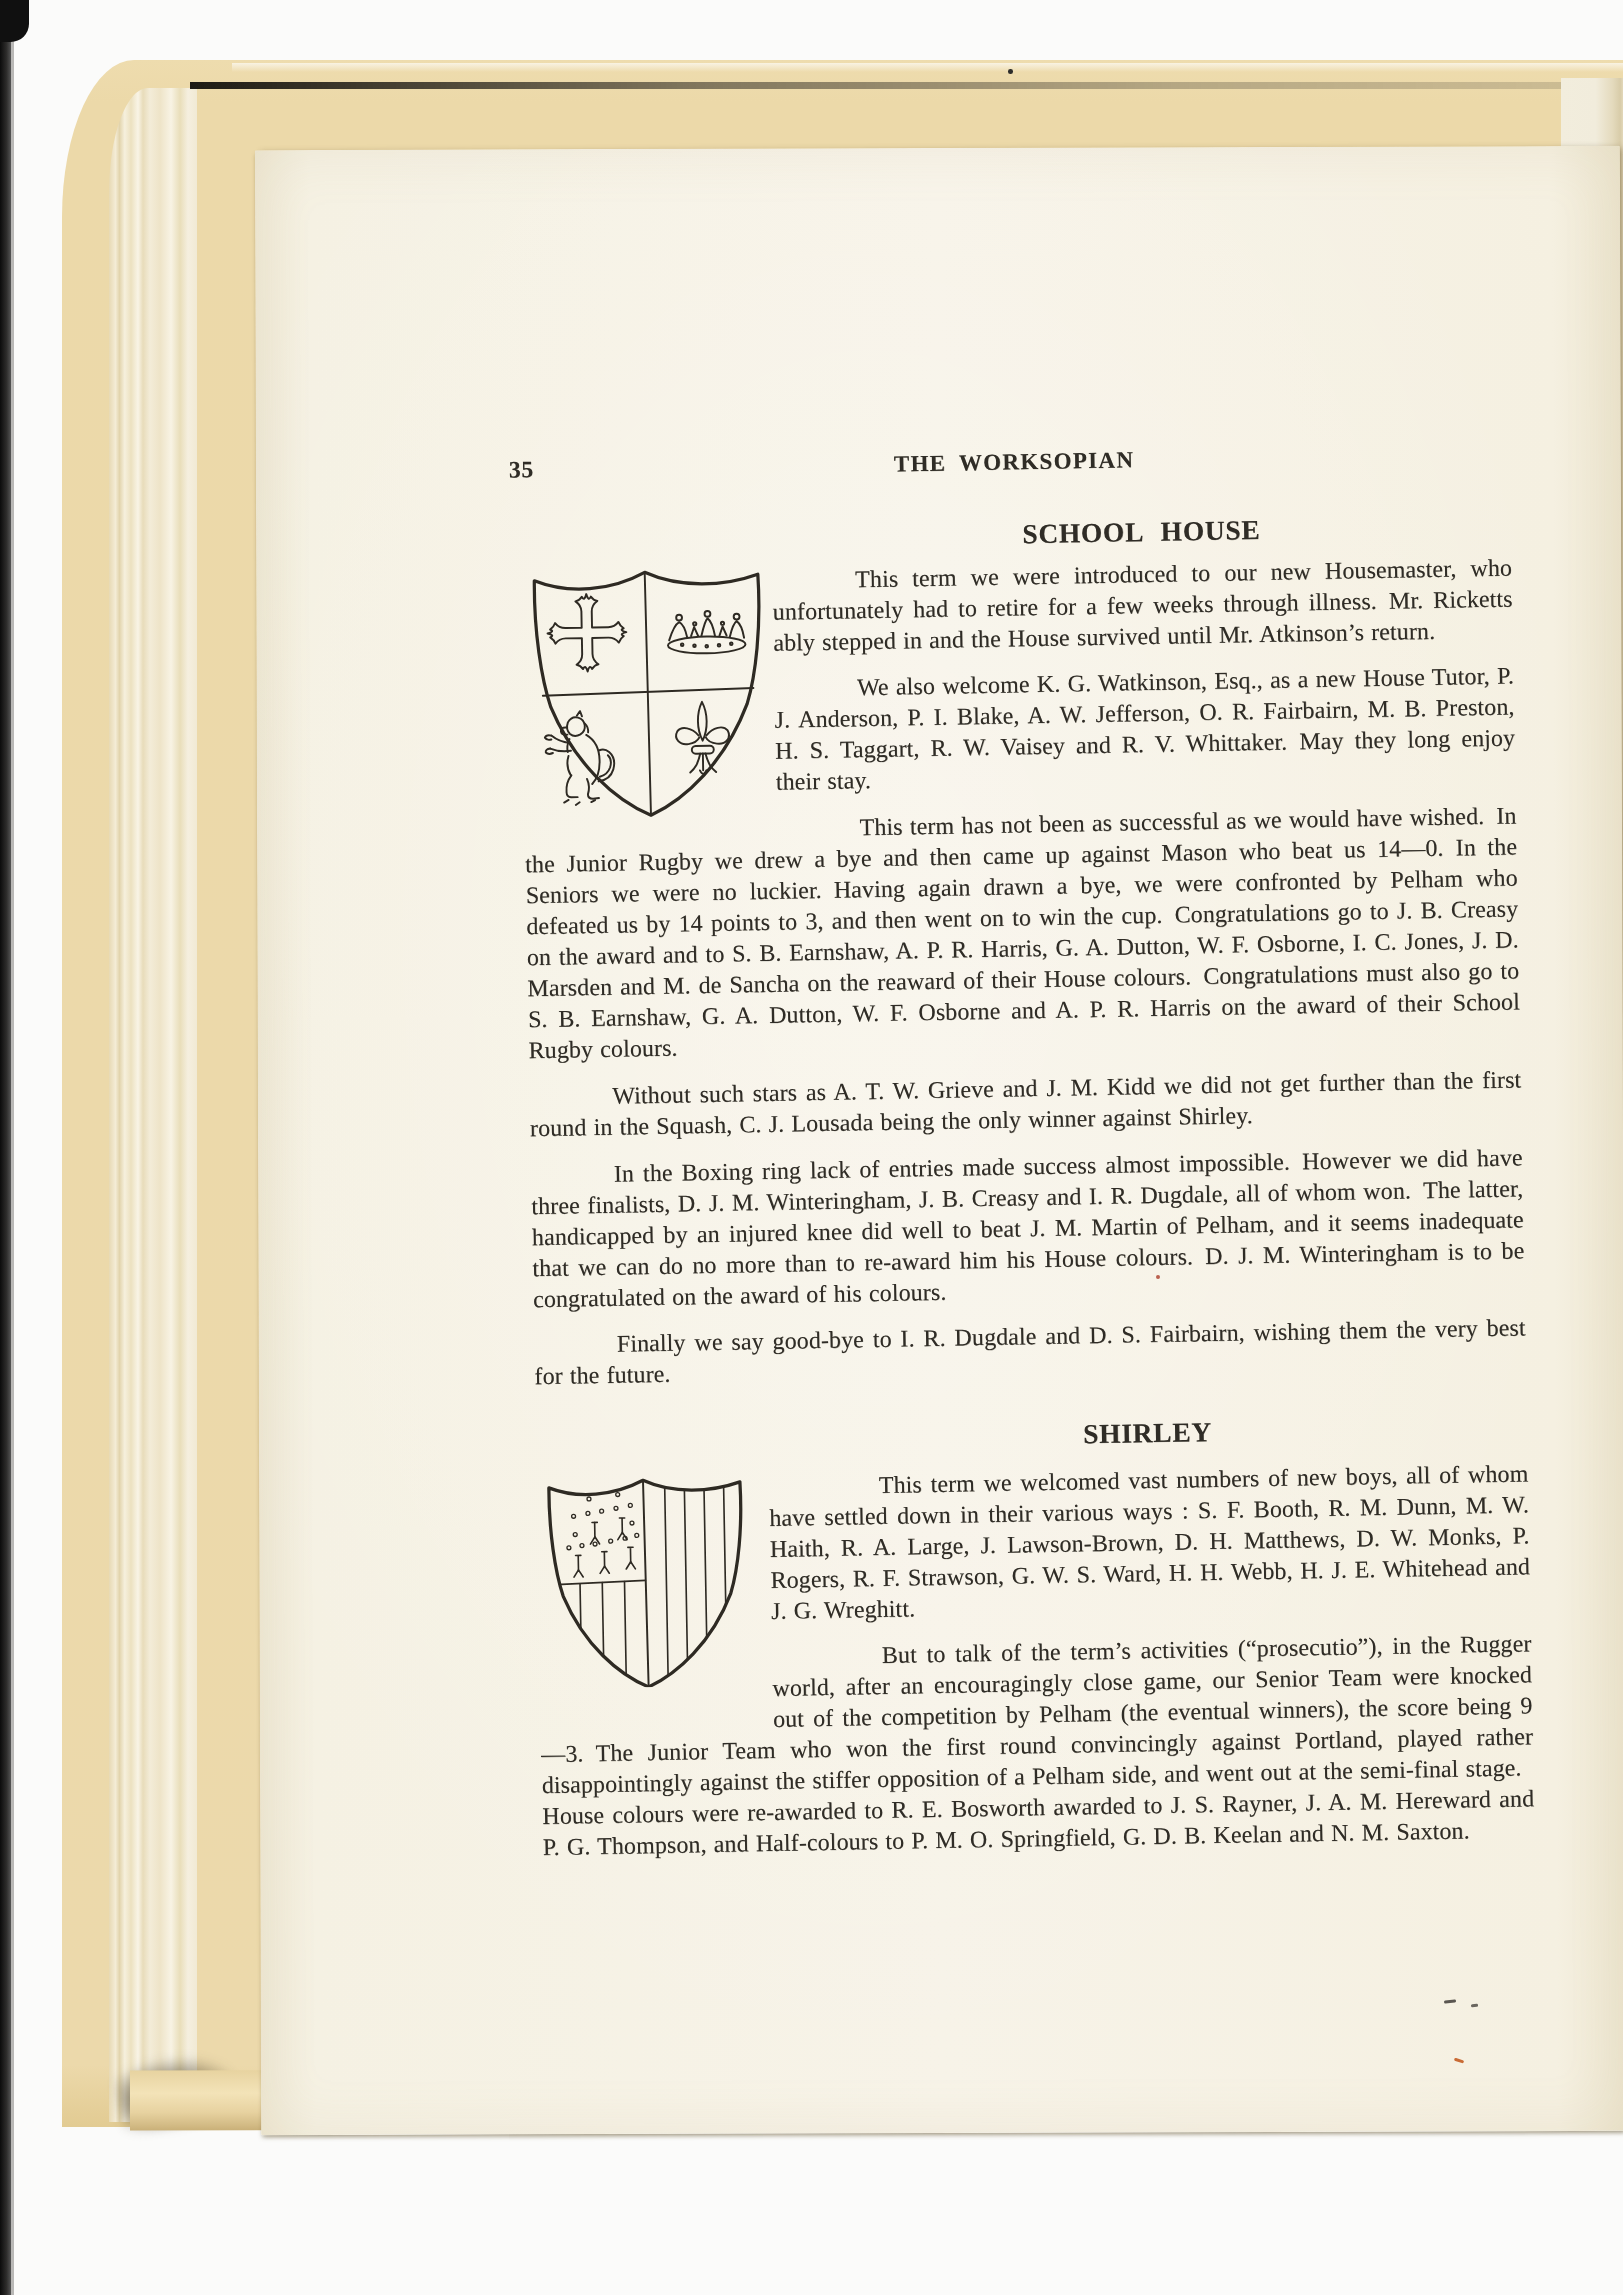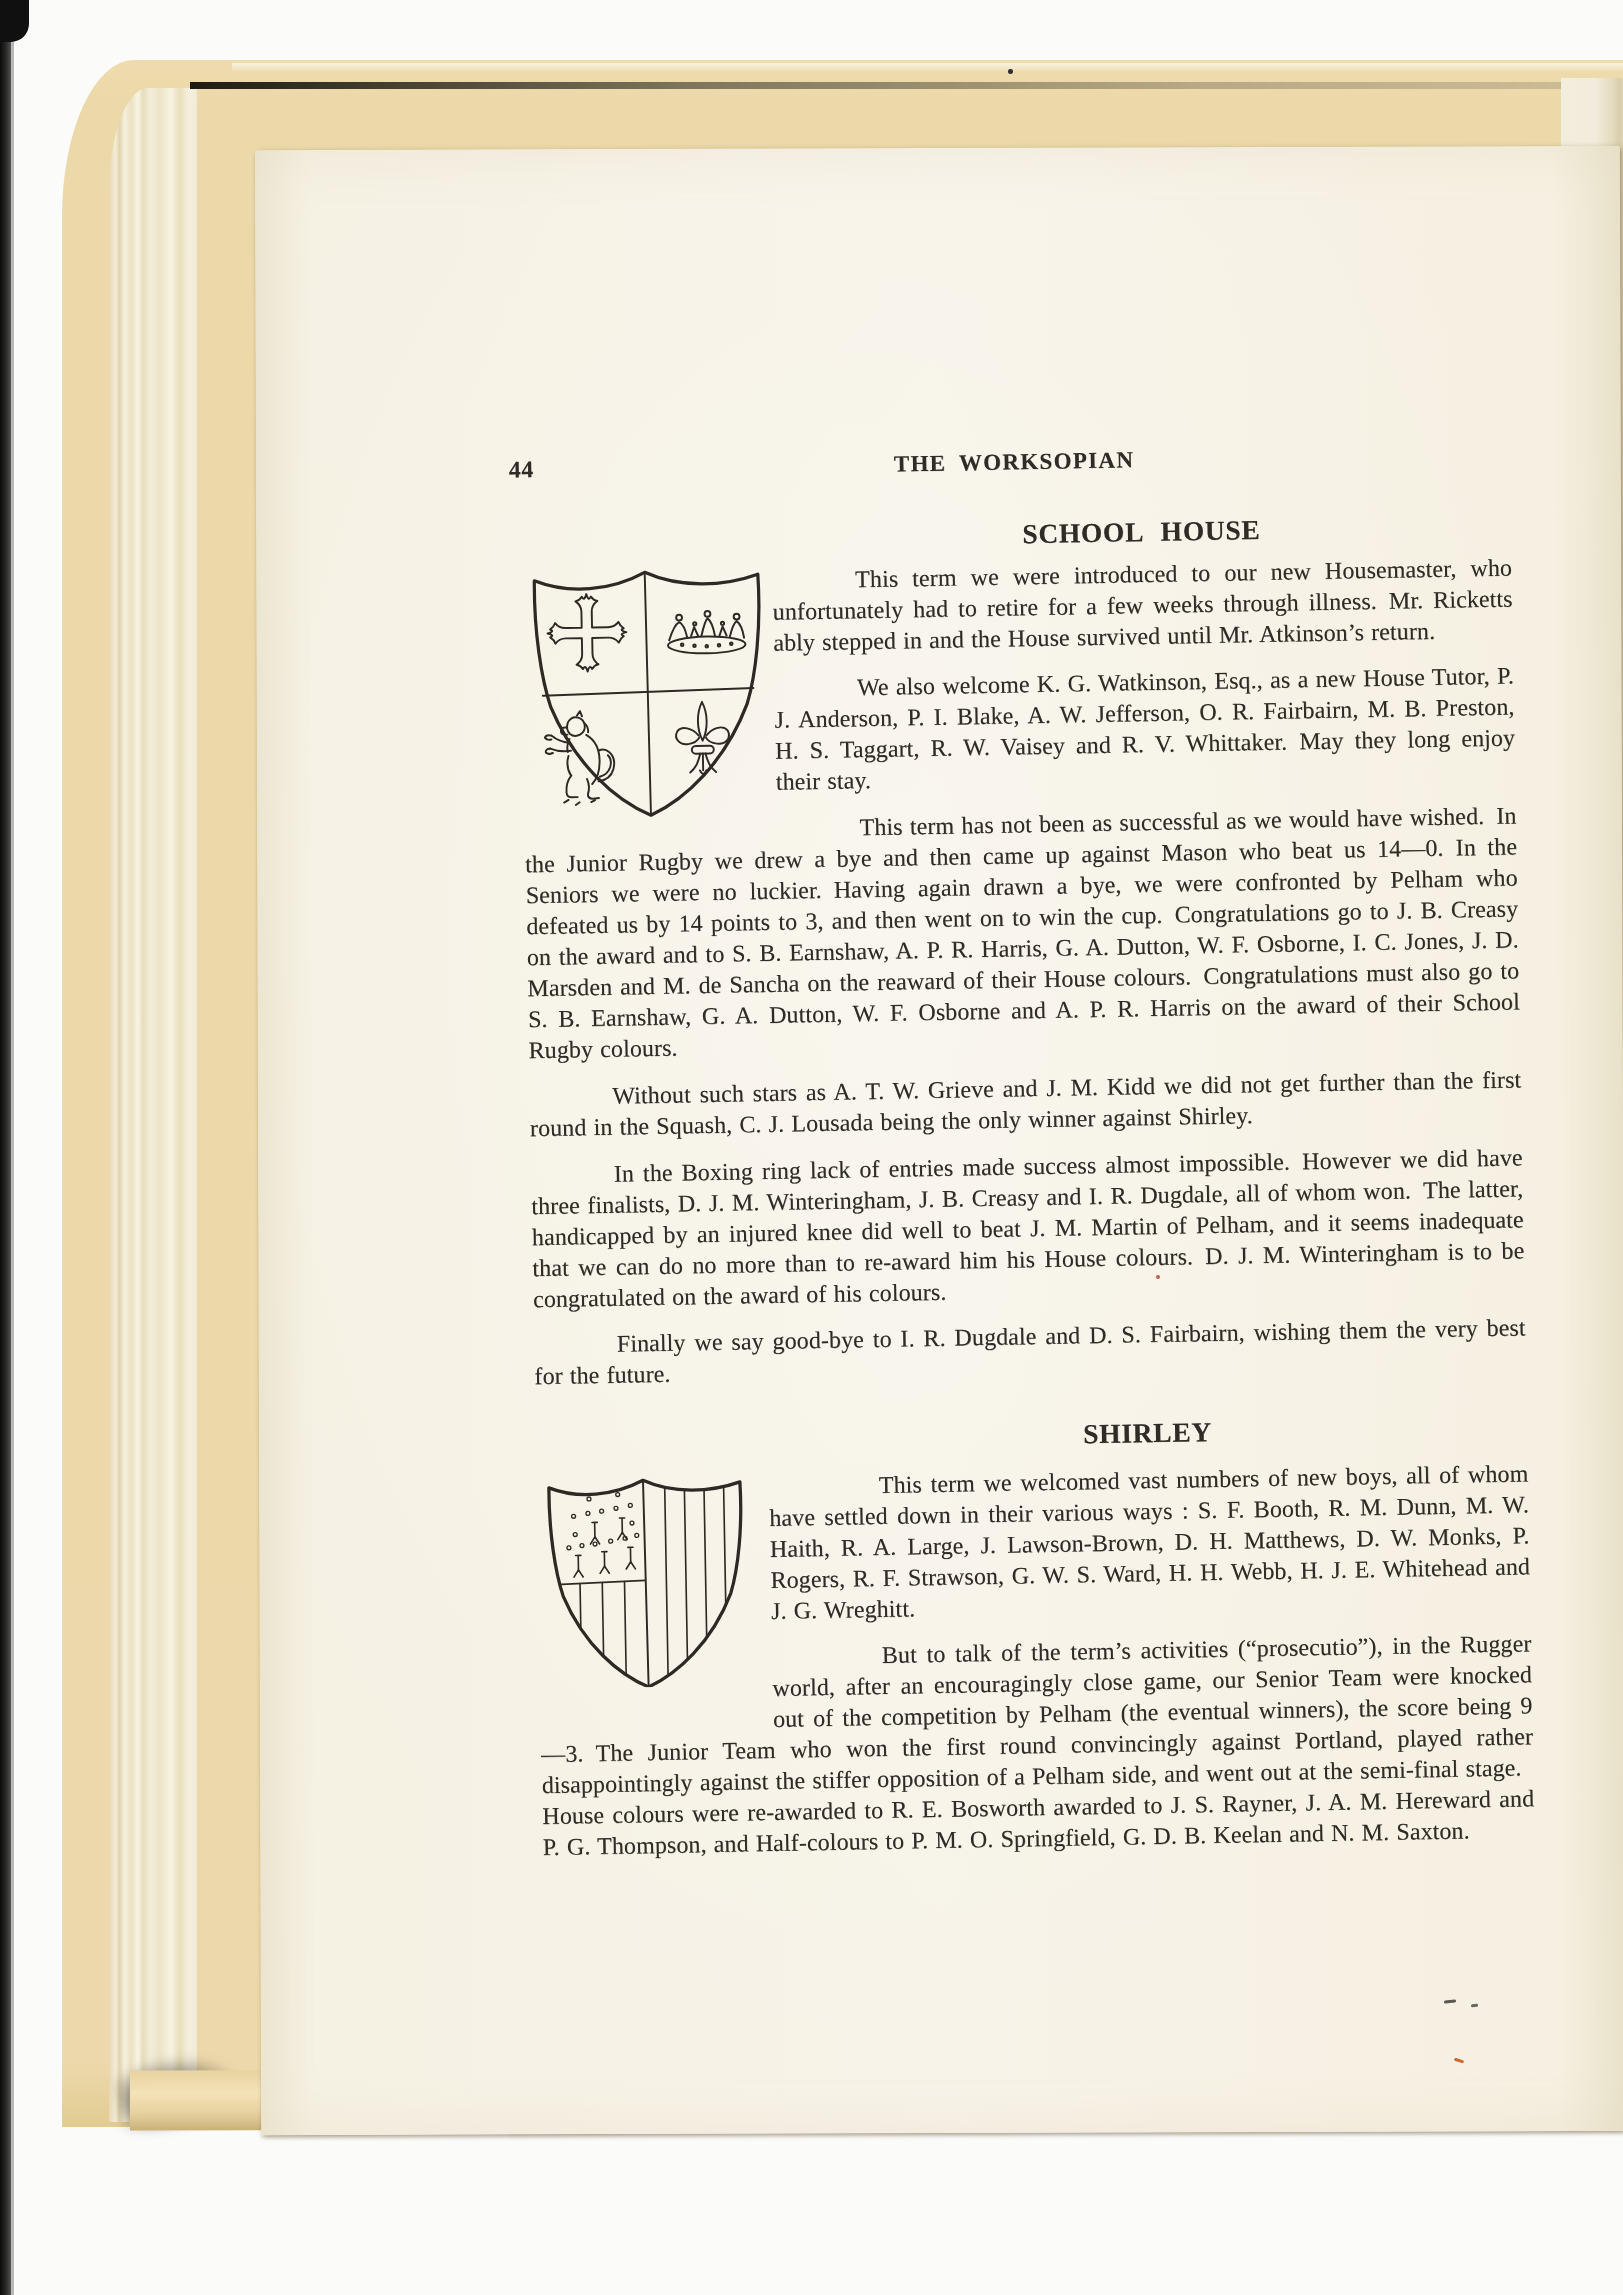--- a/index.html
+++ b/index.html
@@ -95,21 +95,21 @@
     <div class="page-stack"></div>
     <div class="seam"></div>
     <div class="under-page-right"></div>
     <div class="corner-smudge"></div>
     <div class="bottom-strip"></div>
 
     <div class="page">
       <div class="content">
 
         <div class="header-row">
-          <span class="page-number">44</span>
+          <span class="page-number">35</span>
           <span class="running-title">THE WORKSOPIAN</span>
         </div>
 
         <section class="sec sec1">
           <h2>SCHOOL HOUSE</h2>
 
           <div class="crest crest-1">
             <svg width="252" height="272" viewBox="0 0 390 420" xmlns="http://www.w3.org/2000/svg">
               <g fill="none" stroke="#2e2a23" stroke-linecap="round" stroke-linejoin="round">
                 <path stroke-width="5" d="M22,44 C75,66 140,62 193,34 C248,60 315,58 368,40 C372,122 362,196 348,240 C312,330 250,386 196,410 C142,386 80,330 44,240 C30,196 20,122 22,44 Z"></path>

